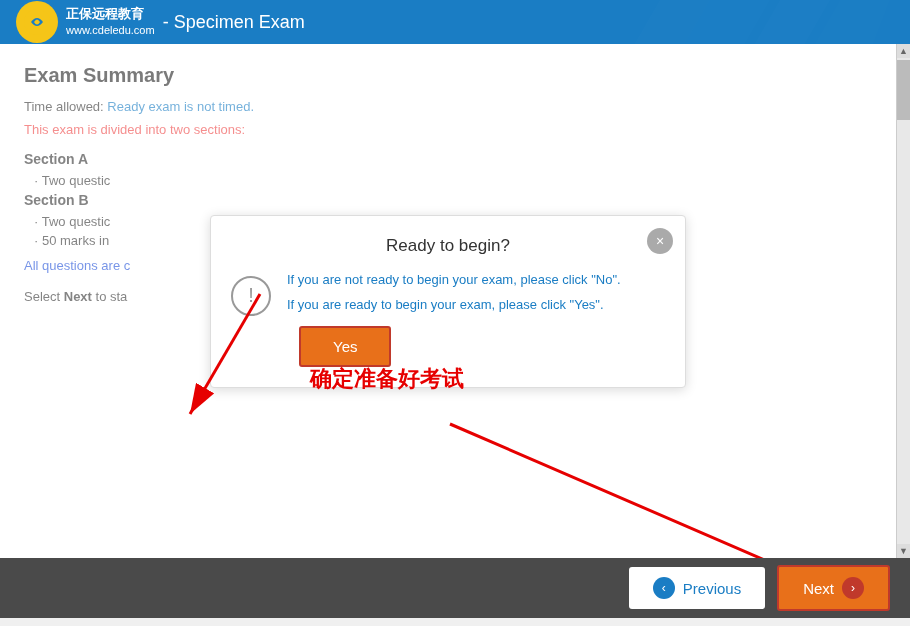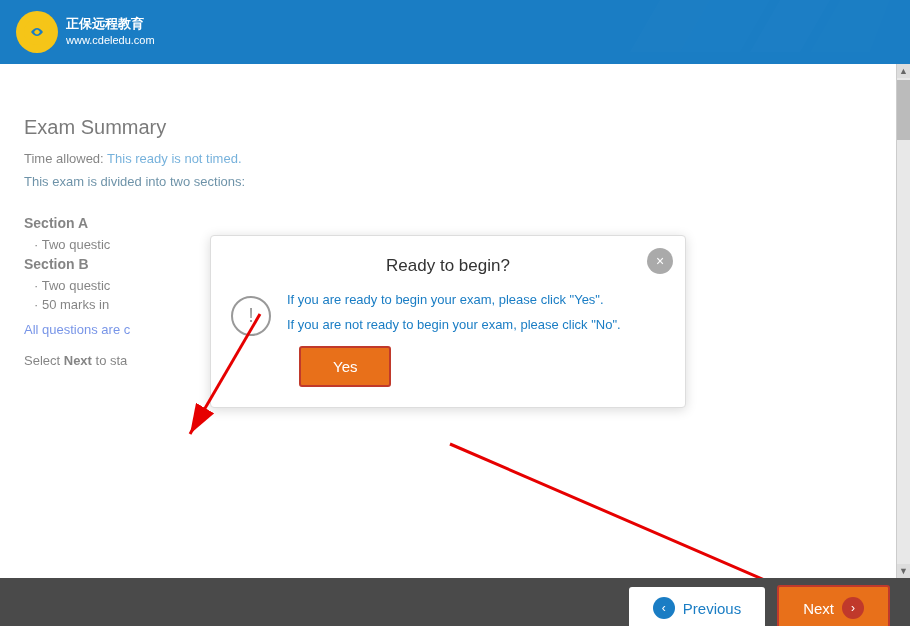--- a/index.html
+++ b/index.html
@@ -1,21 +1,21 @@
 <!DOCTYPE html>
 <html><head>
   <meta charset="utf-8">
   <style>
     * { box-sizing: border-box; margin: 0; padding: 0; }
     body { font-family: Arial, sans-serif; width: 910px; height: 626px; overflow: hidden; background: #f0f0f0; }
 
     
     .header {
       background: #1a7dc4;
-      height: 64px;
+      height: 44px;
       display: flex;
       align-items: center;
       padding: 0 16px;
       position: relative;
       overflow: hidden;
     }
     .header-logo {
       display: flex;
       align-items: center;
       gap: 8px;
@@ -95,36 +95,35 @@
     
     .content {
       flex: 1;
       padding: 20px 24px;
       position: relative;
       overflow: hidden;
     }
 
     .exam-summary-title {
       font-size: 20px;
-      font-weight: normal;
+      font-weight: bold;
       color: #222;
       margin-bottom: 12px;
-      margin-top: 32px;
     }
     .time-allowed-line {
       font-size: 13px;
       margin-bottom: 8px;
       color: #333;
     }
     .time-allowed-line .label { font-weight: normal; }
     .time-allowed-line .value { color: #1a7dc4; }
     .divided-text {
-      color: #0c4a6e;
-      font-size: 13px;
-      margin-bottom: 26px;
+      color: #ef4444;
+      font-size: 13px;
+      margin-bottom: 14px;
     }
     .section-title {
       font-weight: bold;
       font-size: 14px;
       color: #333;
       margin-bottom: 6px;
     }
     .section-item {
       color: #333;
       font-size: 13px;
@@ -318,36 +317,37 @@
         <circle cx="14" cy="14" r="13" fill="#f5c518"></circle>
         <path d="M8 14 Q14 6 20 14 Q14 22 8 14Z" fill="#1a7dc4"></path>
         <path d="M11 14 Q14 9 17 14 Q14 19 11 14Z" fill="#f5c518"></path>
       </svg>
     </div>
     <div class="logo-text">
       <div class="main">正保远程教育</div>
       <div>www.cdeledu.com</div>
     </div>
   </div>
+  <span class="header-title">- Specimen Exam</span>
 
   <svg class="header-bg" viewBox="0 0 300 52">
     <polygon points="50,0 100,0 70,52 20,52" fill="white" opacity="0.08"></polygon>
     <polygon points="100,0 160,0 130,52 70,52" fill="white" opacity="0.05"></polygon>
     <polygon points="170,0 220,0 190,52 140,52" fill="white" opacity="0.07"></polygon>
     <polygon points="230,0 280,0 260,52 200,52" fill="white" opacity="0.04"></polygon>
   </svg>
 </div>
 
 <div class="main-area">
   <div class="content">
 
     <div class="exam-summary-title">Exam Summary</div>
     <div class="time-allowed-line">
       <span class="label">Time allowed:</span>
-      <span class="value">This ready is not timed.</span>
+      <span class="value">Ready exam is not timed.</span>
     </div>
     <div class="divided-text">This exam is divided into two sections:</div>
     <div class="section-title">Section A</div>
     <div class="section-item">Two questic</div>
     <div class="section-title" style="margin-top:0">Section B</div>
     <div class="section-item">Two questic</div>
     <div class="section-item">50 marks in</div>
     <div class="all-questions">All questions are c</div>
     <div class="select-next">
       Select <strong>Next</strong> to sta
@@ -355,22 +355,22 @@
 
     <div class="dialog-overlay">
       <div class="dialog">
         <div class="dialog-header">Ready to begin?</div>
         <button class="dialog-close">
           <span>×</span>
         </button>
         <div class="dialog-body">
           <div class="dialog-icon">!</div>
           <div class="dialog-text">
+            <p>If you are not ready to begin your exam, please click "No".</p>
             <p>If you are ready to begin your exam, please click "Yes".</p>
-            <p>If you are not ready to begin your exam, please click "No".</p>
             <div class="dialog-buttons">
               <button class="btn-yes">Yes</button>
             </div>
           </div>
         </div>
       </div>
     </div>
 
     <svg class="arrow-svg" style="left:140px; top:230px; width:220px; height:180px;">
 
@@ -384,20 +384,23 @@
 
     <svg class="arrow-svg" style="left:440px; top:370px; width:420px; height:210px;">
       <defs>
         <marker id="arrowhead2" markerWidth="10" markerHeight="7" refX="10" refY="3.5" orient="auto">
           <polygon points="0 0, 10 3.5, 0 7" fill="#e60000"></polygon>
         </marker>
       </defs>
       <line x1="10" y1="10" x2="380" y2="170" stroke="#e60000" stroke-width="3" marker-end="url(#arrowhead2)"></line>
     </svg>
 
+    <div class="annotation" style="top: 320px; left: 310px;">
+      <span class="annotation-text">确定准备好考试</span>
+    </div>
   </div>
 
   <div class="scrollbar">
     <div class="scrollbar-arrow top">▲</div>
     <div class="scrollbar-thumb" style="margin-top:16px;"></div>
     <div class="scrollbar-arrow bottom">▼</div>
   </div>
 </div>
 
 <div class="footer">

